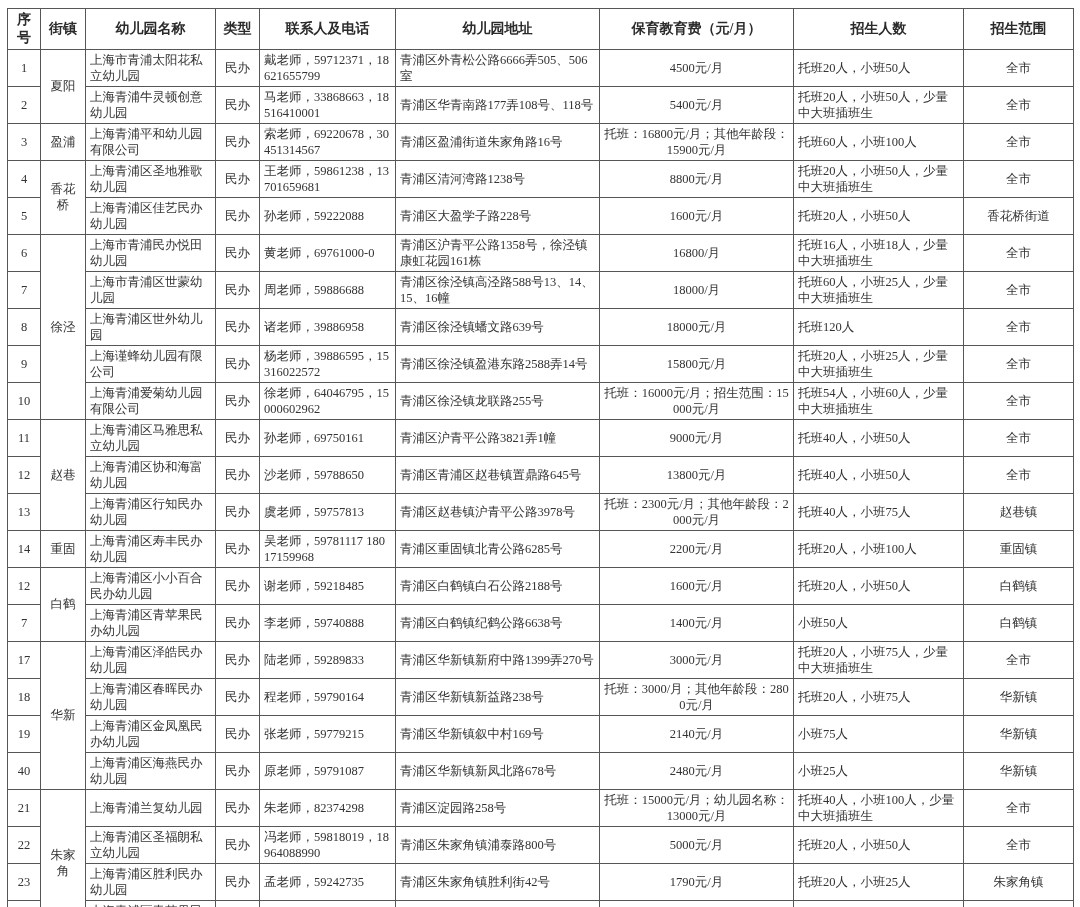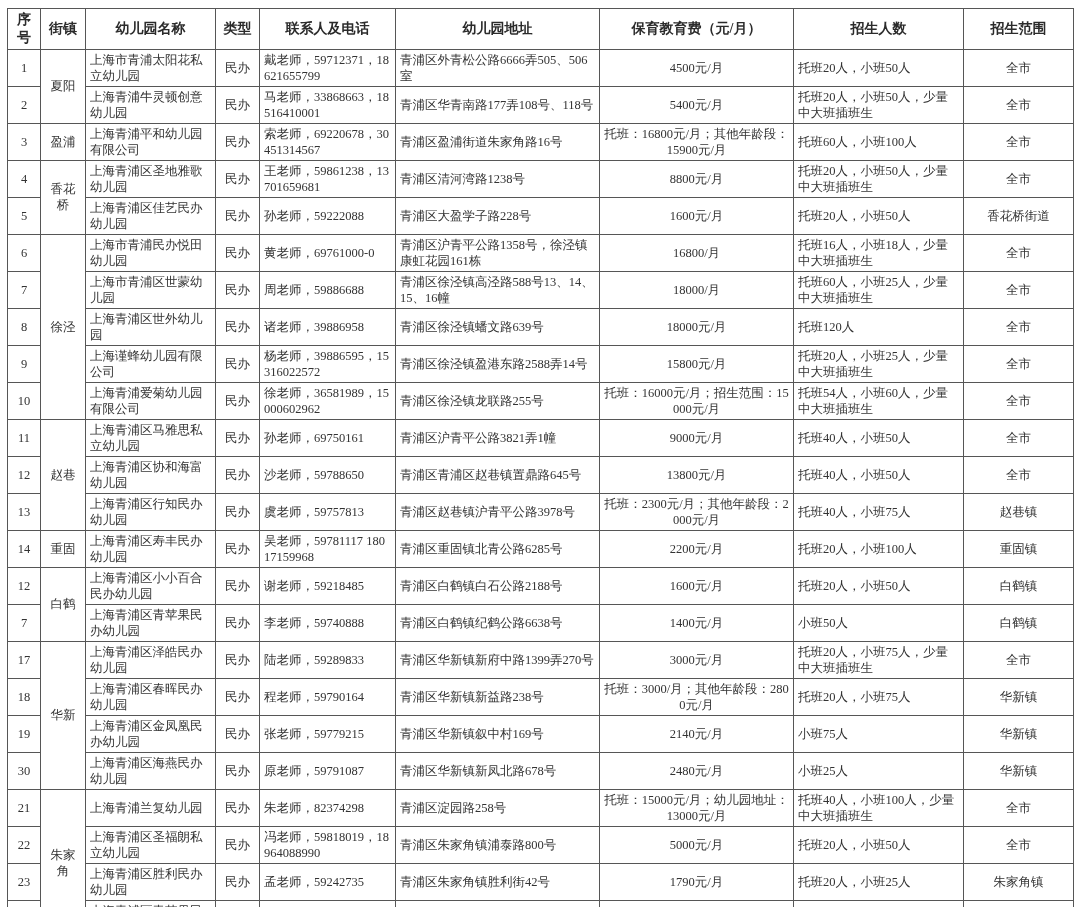--- a/index.html
+++ b/index.html
@@ -163,21 +163,21 @@
         <td class="c-contact">杨老师，39886595，15316022572</td>
         <td class="c-address">青浦区徐泾镇盈港东路2588弄14号</td>
         <td class="c-fee">15800元/月</td>
         <td class="c-enroll">托班20人，小班25人，少量中大班插班生</td>
         <td class="c-scope">全市</td>
       </tr>
       <tr>
         <td class="c-no">10</td>
         <td class="c-name">上海青浦爱菊幼儿园有限公司</td>
         <td class="c-type">民办</td>
-        <td class="c-contact">徐老师，36581989，15000602962</td>
+        <td class="c-contact">徐老师，64046795，15000602962</td>
         <td class="c-address">青浦区徐泾镇龙联路255号</td>
         <td class="c-fee">托班：16000元/月；招生范围：15000元/月</td>
         <td class="c-enroll">托班54人，小班60人，少量中大班插班生</td>
         <td class="c-scope">全市</td>
       </tr>
       <tr>
         <td class="c-no">11</td>
         <td class="c-town" rowspan="3">赵巷</td>
         <td class="c-name">上海青浦区马雅思私立幼儿园</td>
         <td class="c-type">民办</td>
@@ -264,37 +264,37 @@
         <td class="c-no">19</td>
         <td class="c-name">上海青浦区金凤凰民办幼儿园</td>
         <td class="c-type">民办</td>
         <td class="c-contact">张老师，59779215</td>
         <td class="c-address">青浦区华新镇叙中村169号</td>
         <td class="c-fee">2140元/月</td>
         <td class="c-enroll">小班75人</td>
         <td class="c-scope">华新镇</td>
       </tr>
       <tr>
-        <td class="c-no">30</td>
+        <td class="c-no">40</td>
         <td class="c-name">上海青浦区海燕民办幼儿园</td>
         <td class="c-type">民办</td>
         <td class="c-contact">原老师，59791087</td>
         <td class="c-address">青浦区华新镇新凤北路678号</td>
         <td class="c-fee">2480元/月</td>
         <td class="c-enroll">小班25人</td>
         <td class="c-scope">华新镇</td>
       </tr>
       <tr>
         <td class="c-no">21</td>
         <td class="c-town" rowspan="4">朱家角</td>
         <td class="c-name">上海青浦兰复幼儿园</td>
         <td class="c-type">民办</td>
         <td class="c-contact">朱老师，82374298</td>
         <td class="c-address">青浦区淀园路258号</td>
-        <td class="c-fee">托班：15000元/月；幼儿园地址：13000元/月</td>
+        <td class="c-fee">托班：15000元/月；幼儿园名称：13000元/月</td>
         <td class="c-enroll">托班40人，小班100人，少量中大班插班生</td>
         <td class="c-scope">全市</td>
       </tr>
       <tr>
         <td class="c-no">22</td>
         <td class="c-name">上海青浦区圣福朗私立幼儿园</td>
         <td class="c-type">民办</td>
         <td class="c-contact">冯老师，59818019，18964088990</td>
         <td class="c-address">青浦区朱家角镇浦泰路800号</td>
         <td class="c-fee">5000元/月</td>

